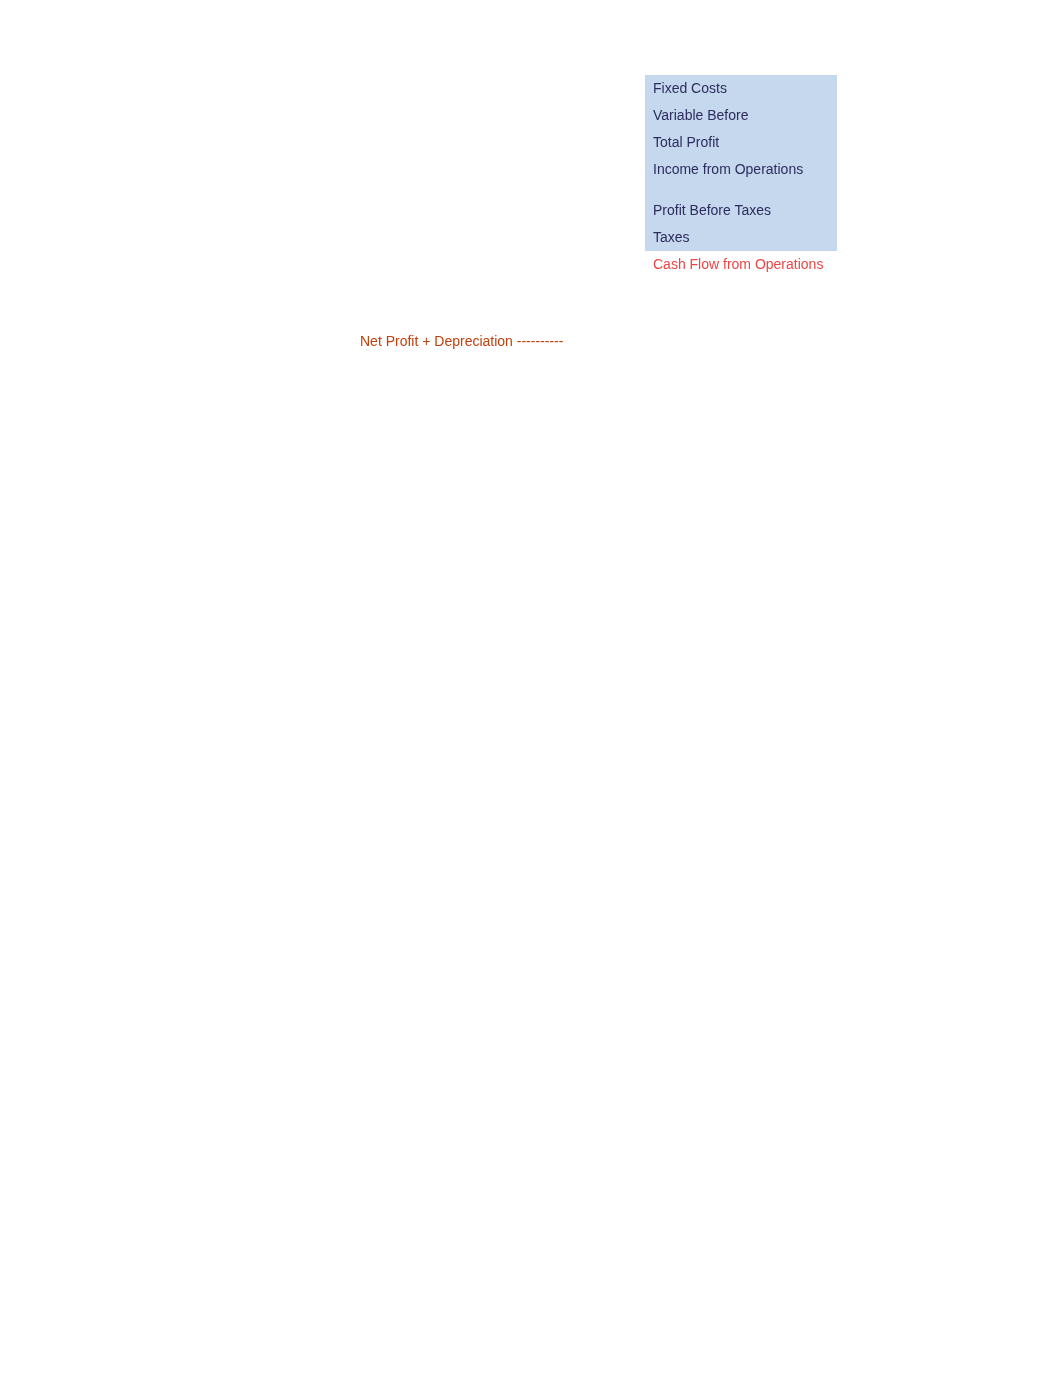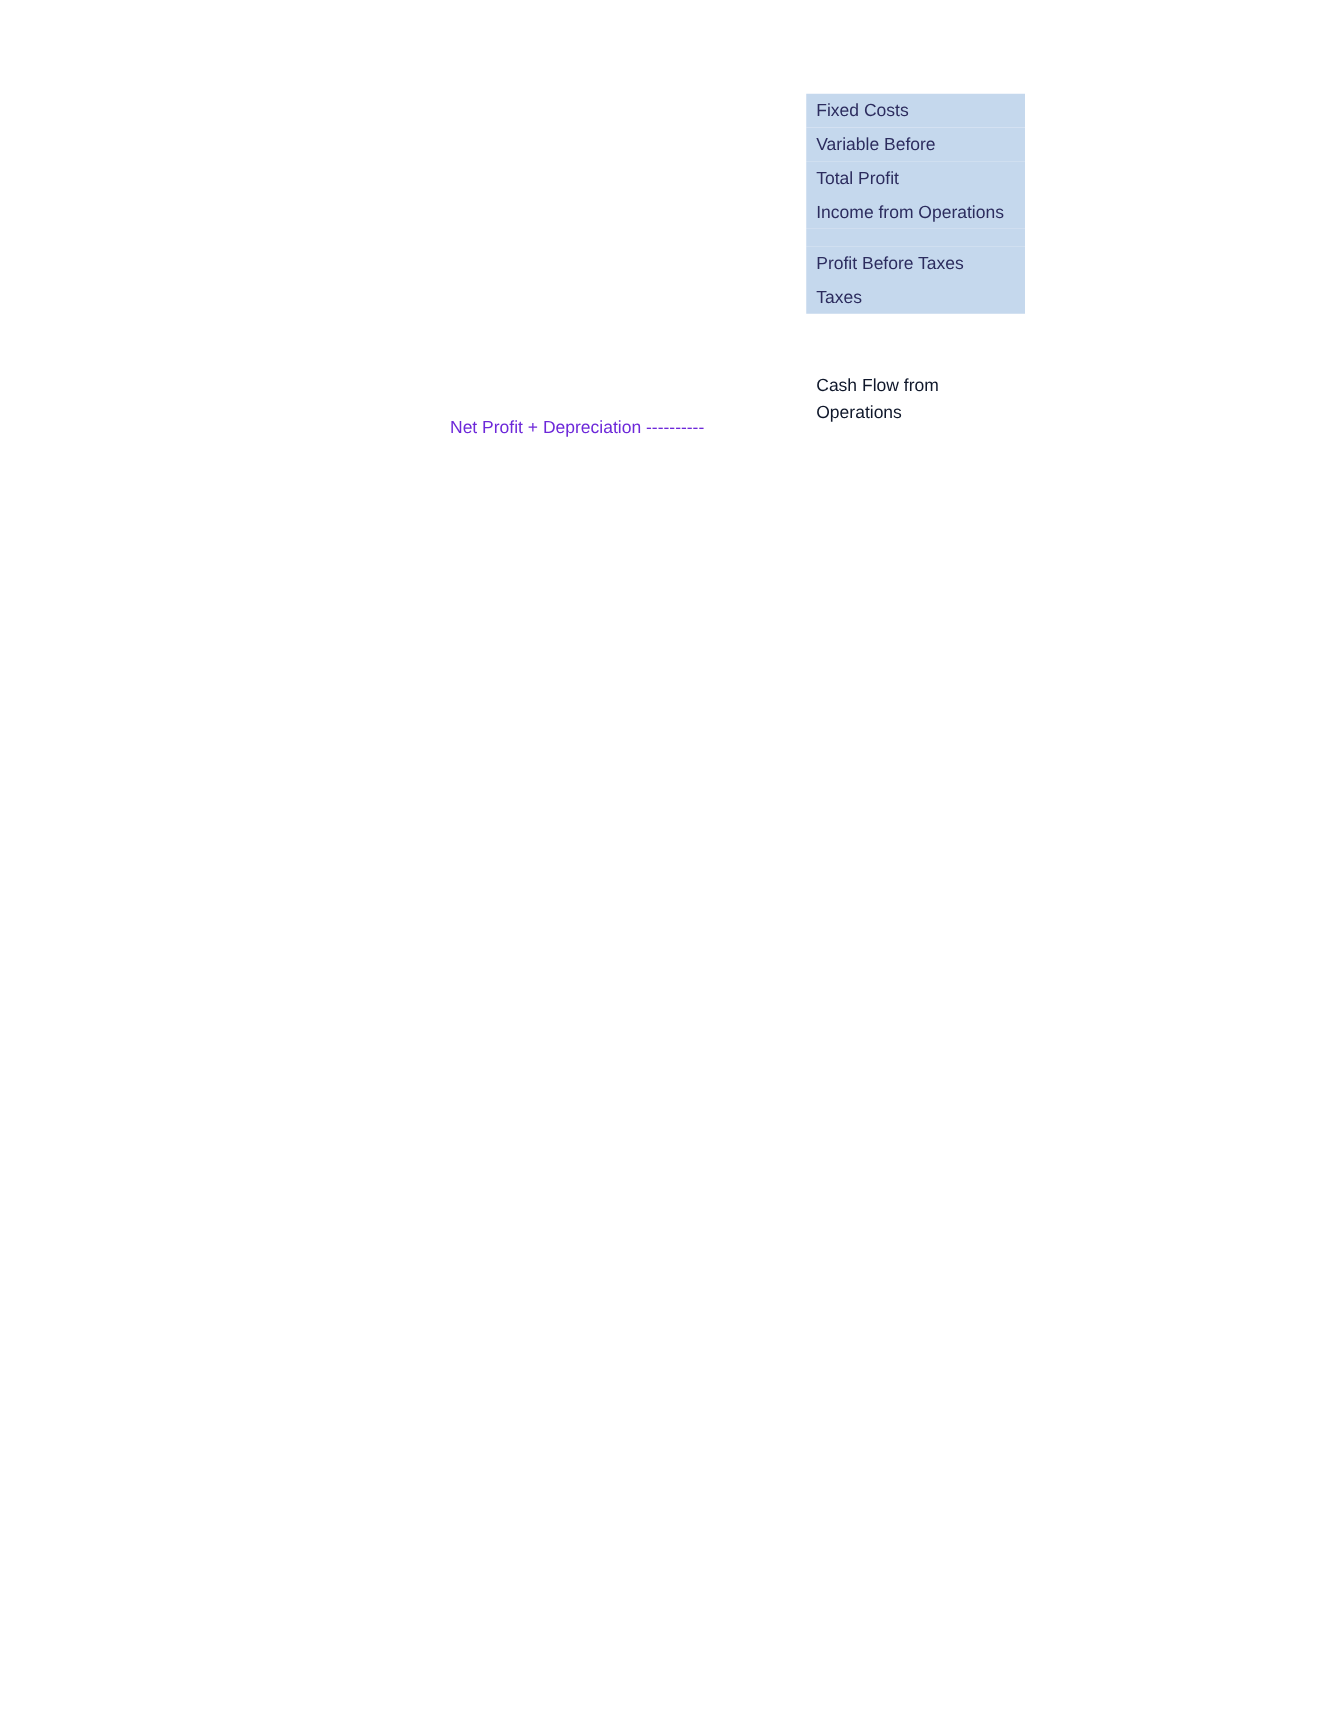--- a/index.html
+++ b/index.html
@@ -15,50 +15,49 @@
       font-family: Arial, sans-serif;
       font-size: 14px;
       color: #333;
       position: relative;
     }
 
     .content-area {
       position: absolute;
       top: 75px;
       left: 645px;
-      width: 175px;
+      width: 192px;
     }
 
     .item-row {
       padding: 3px 8px;
       background-color: #c5d8ed;
       font-size: 14px;
       color: #2c2c5e;
       line-height: 1.5;
     }
 
     .item-row-plain {
       padding: 3px 8px;
       font-size: 14px;
-      color: #0f172a;
+      color: #ef4444;
       line-height: 1.5;
-      margin-top: 44px;
     }
 
     .spacer {
       height: 14px;
       background-color: #c5d8ed;
     }
 
     .left-label {
       position: absolute;
       top: 333px;
       left: 360px;
       font-size: 14px;
-      color: #6d28d9;
+      color: #c2410c;
     }
 
     .all-items {
       display: flex;
       flex-direction: column;
     }
   </style>
 </head>
 <body>
 

